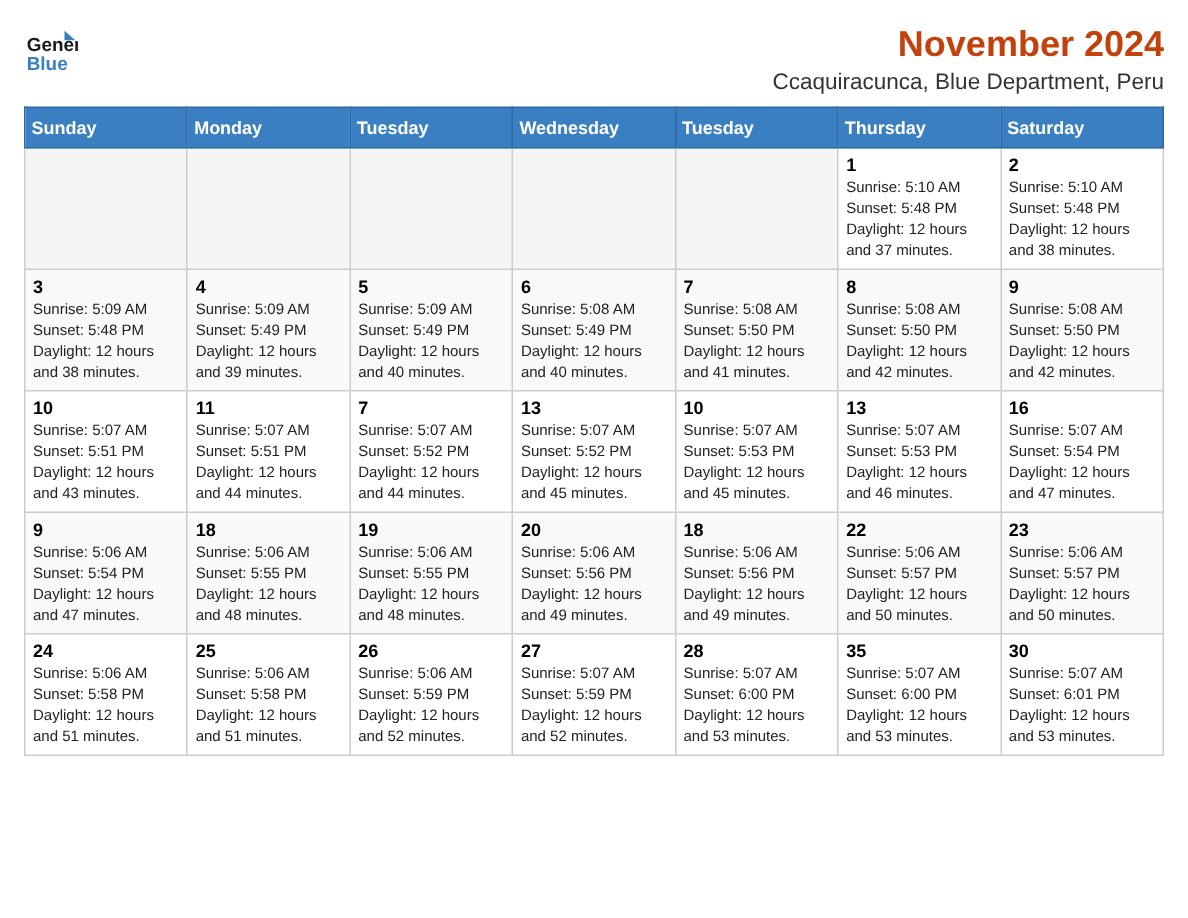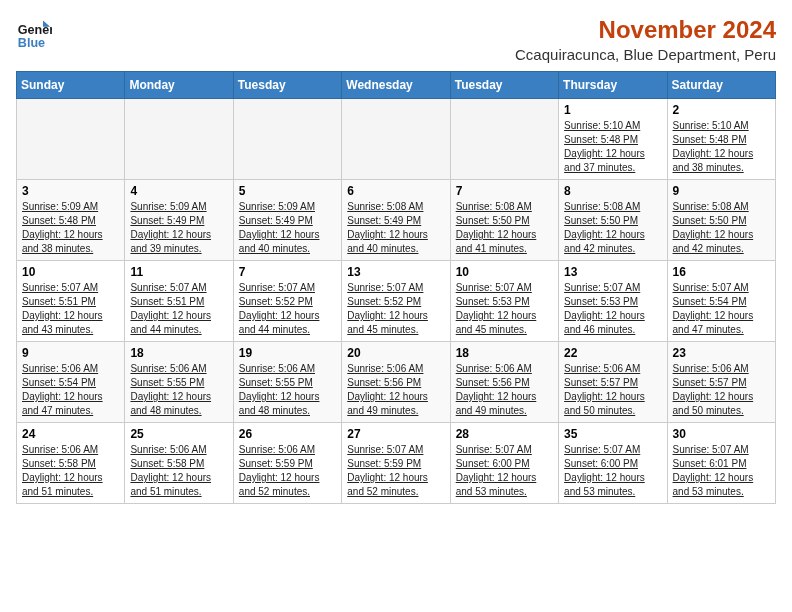--- a/index.html
+++ b/index.html
@@ -70,21 +70,20 @@
     .day-num {
       font-weight: bold;
       font-size: 12px;
       display: block;
       margin-bottom: 2px;
     }
     .day-detail {
       color: #222;
       font-size: 10px;
       line-height: 1.4;
-      text-decoration: underline;
     }
   </style>
 </head>
 <body>
 
 <div class="header-area">
   <div class="logo">
     <svg class="logo-icon" viewBox="0 0 40 40">
       <text x="2" y="20" font-size="14" font-weight="bold" fill="#1a1a1a">General</text>
       <text x="2" y="34" font-size="14" font-weight="bold" fill="#3a7fc1">Blue</text>

